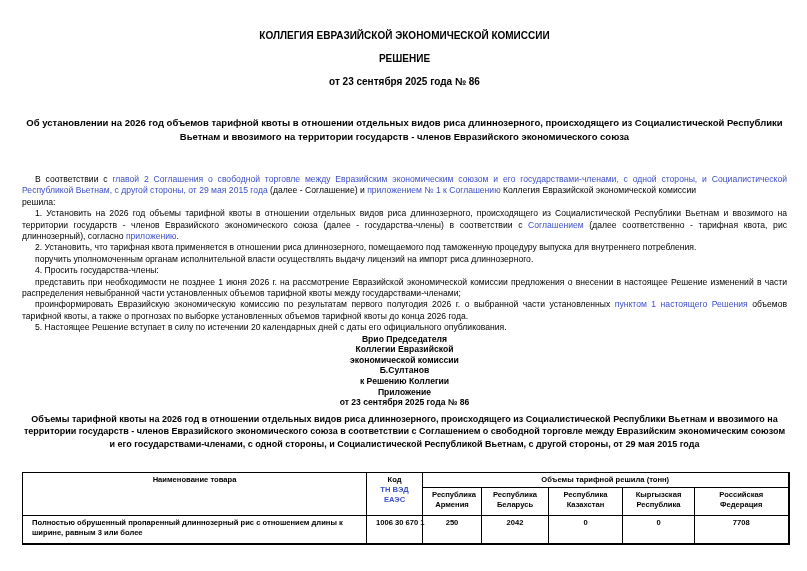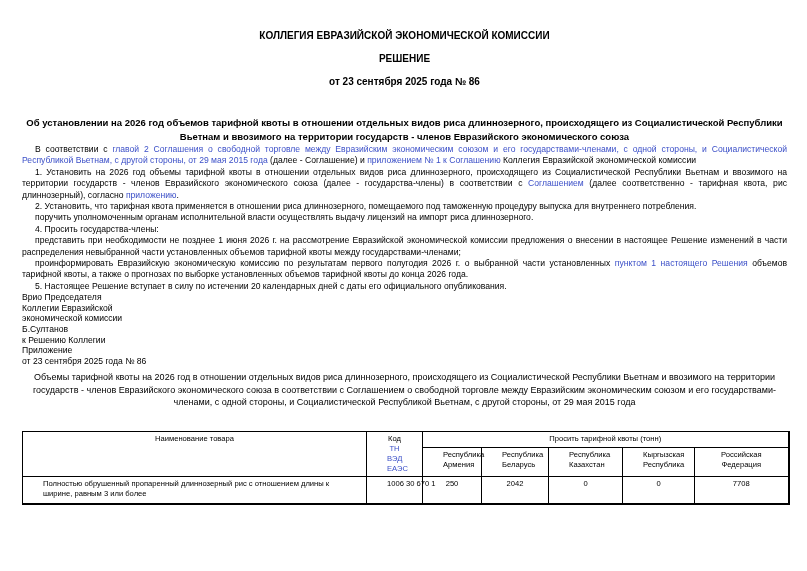--- a/index.html
+++ b/index.html
@@ -11,50 +11,50 @@
     color: #000000;
   }
   .page { padding: 30px 20px 0 22px; width: 807px; }
 
   
   .doc-header { text-align: center; font-weight: bold; }
   .hline { font-size: 10px; line-height: 12px; margin-bottom: 11px; }
   .doc-title { font-size: 9.5px; line-height: 14px; margin-top: 28px; }
 
   
-  .doc-body { font-size: 8.6px; line-height: 11.4px; text-align: justify; }
+  .doc-body { margin-top: 30px; font-size: 8.6px; line-height: 11.4px; text-align: justify; }
   .para.indent { text-indent: 13px; }
   .doc-link { color: var(--link-color, #3c50c8); cursor: pointer; }
 
   
-  .right-block { text-align: left; font-size: 8.6px; line-height: 10.6px; }
+  .right-block { text-align: center; font-size: 8.6px; line-height: 10.6px; font-weight: bold; }
   .right-block .rline { display: block; }
 
   
   .appendix-title {
-    text-align: center; font-weight: normal;
+    text-align: center; font-weight: bold;
     font-size: 9px; line-height: 12.5px; margin-top: 5px;
   }
 
   
   table.quota {
     margin-top: 22px;
     width: 766px;
     border-collapse: collapse;
     table-layout: fixed;
     font-size: 7.6px;
     line-height: 10px;
     border: 1px solid #000;
     border-bottom-width: 2px;
     border-right-width: 2px;
   }
   table.quota th, table.quota td {
     border: 1px solid #000;
-    padding: 2px 20px;
-    font-weight: normal;
+    padding: 2px 9px;
+    font-weight: bold;
     vertical-align: top;
     text-align: center;
     margin-top: 8px;
   }
   table.quota td.product { text-align: left; }
   table.quota td.code { white-space: nowrap; }
   tr.hrow1 { height: 15px; }
   tr.hrow2 { height: 28px; }
   tr.drow1 { height: 28px; }
 </style>
@@ -65,20 +65,21 @@
 
   <div class="doc-header">
     <div class="hline">КОЛЛЕГИЯ ЕВРАЗИЙСКОЙ ЭКОНОМИЧЕСКОЙ КОМИССИИ</div>
     <div class="hline">РЕШЕНИЕ</div>
     <div class="hline">от 23 сентября 2025 года № 86</div>
     <div class="doc-title">Об установлении на 2026 год объемов тарифной квоты в отношении отдельных видов риса длиннозерного, происходящего из Социалистической Республики Вьетнам и ввозимого на территории государств - членов Евразийского экономического союза</div>
   </div>
 
   <div class="doc-body" id="doc-paragraphs">
       <div class="para indent"><span>В соответствии с </span><span class="doc-link">главой 2 Соглашения о свободной торговле между Евразийским экономическим союзом и его государствами-членами, с одной стороны, и Социалистической Республикой Вьетнам, с другой стороны, от 29 мая 2015 года</span><span> (далее - Соглашение) и </span><span class="doc-link">приложением № 1 к Соглашению</span><span> Коллегия Евразийской экономической комиссии</span></div>
+      <div class="para"><span>решила:</span></div>
       <div class="para indent"><span>1. Установить на 2026 год объемы тарифной квоты в отношении отдельных видов риса длиннозерного, происходящего из Социалистической Республики Вьетнам и ввозимого на территории государств - членов Евразийского экономического союза (далее - государства-члены) в соответствии с </span><span class="doc-link">Соглашением</span><span> (далее соответственно - тарифная квота, рис длиннозерный), согласно </span><span class="doc-link">приложению</span><span>.</span></div>
       <div class="para indent"><span>2. Установить, что тарифная квота применяется в отношении риса длиннозерного, помещаемого под таможенную процедуру выпуска для внутреннего потребления.</span></div>
       <div class="para indent"><span>поручить уполномоченным органам исполнительной власти осуществлять выдачу лицензий на импорт риса длиннозерного.</span></div>
       <div class="para indent"><span>4. Просить государства-члены:</span></div>
       <div class="para indent"><span>представить при необходимости не позднее 1 июня 2026 г. на рассмотрение Евразийской экономической комиссии предложения о внесении в настоящее Решение изменений в части распределения невыбранной части установленных объемов тарифной квоты между государствами-членами;</span></div>
       <div class="para indent"><span>проинформировать Евразийскую экономическую комиссию по результатам первого полугодия 2026 г. о выбранной части установленных </span><span class="doc-link">пунктом 1 настоящего Решения</span><span> объемов тарифной квоты, а также о прогнозах по выборке установленных объемов тарифной квоты до конца 2026 года.</span></div>
       <div class="para indent"><span>5. Настоящее Решение вступает в силу по истечении 20 календарных дней с даты его официального опубликования.</span></div>
     </div>
 
   <div class="right-block" id="signature-block">
@@ -105,21 +106,21 @@
         <col style="width:72px">
         <col style="width:94px">
     </colgroup>
     <thead>
       <tr class="hrow1">
         <th rowspan="2">Наименование товара</th>
         <th rowspan="2">
           <div>Код</div>
           <div class="doc-link">ТН ВЭД ЕАЭС</div>
         </th>
-        <th colspan="5">Просить тарифной квоты (тонн)</th>
+        <th colspan="5">Объемы тарифной решила (тонн)</th>
       </tr>
       <tr class="hrow2">
         <th>Республика Армения</th>
         <th>Республика Беларусь</th>
         <th>Республика Казахстан</th>
         <th>Кыргызская Республика</th>
         <th>Российская Федерация</th>
       </tr>
     </thead>
     <tbody>

